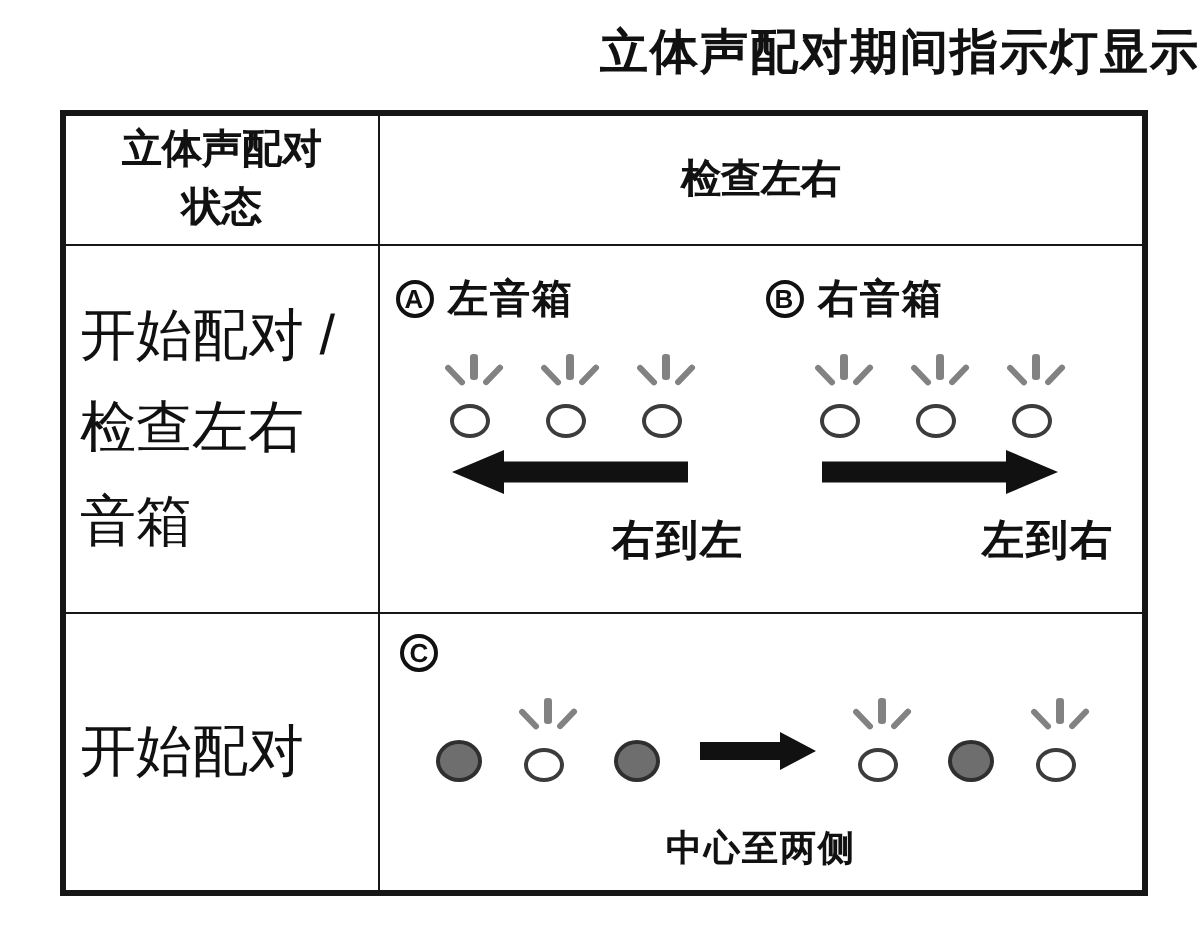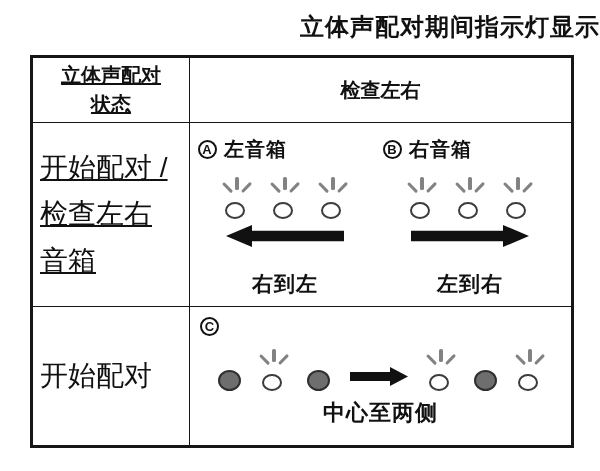--- a/index.html
+++ b/index.html
@@ -39,21 +39,21 @@
   tr.hdr-row { height: 66px; }
   tr.row-pairing { height: 184px; }
   tr.row-complete { height: 140px; }
 
   th {
     font-size: 20px;
     font-weight: bold;
     text-align: center;
     line-height: 1.45;
   }
-  .preline { white-space: pre-line; text-decoration: underline; }
+  .preline { white-space: pre-line; }
 
   td.state-cell {
     font-size: 28px;
     font-weight: normal;
     text-align: left;
     padding-left: 7px;
     line-height: 1.65;
   }
 
   td.display-cell { padding: 0; vertical-align: top; }
@@ -90,40 +90,40 @@
     margin-top: 9px;
     height: 47px;
     display: flex;
     justify-content: center;
     align-items: flex-end;
     gap: 22px;
   }
 
   .big-arrow { display: block; margin: 5px auto 0; }
   .direction {
-    text-align: center;
+    text-align: right;
     font-size: 21px;
     font-weight: bold;
-    margin-top: 22px;
+    margin-top: 8px;
     letter-spacing: 1px;
   }
 
   
   .badge-row { padding: 10px 0 0 10px; height: 32px; }
   .seq {
     margin-top: 2px;
     height: 50px;
     gap: 20px;
   }
   .seq .seq-arrow { display: inline-block; margin-bottom: 0; }
   .direction-center {
     text-align: center;
-    font-size: 22px;
-    font-weight: bold;
-    margin-top: 7px;
+    font-size: 18px;
+    font-weight: bold;
+    margin-top: 21px;
     letter-spacing: 1px;
   }
 
   
   .blink { position: relative; display: inline-block; width: 26px; height: 46px; }
   .blink .bulb {
     position: absolute; left: 1px; bottom: 0;
     width: 20px; height: 17px;
     background: #ffffff;
     border: 2px solid #3c3c3c;

